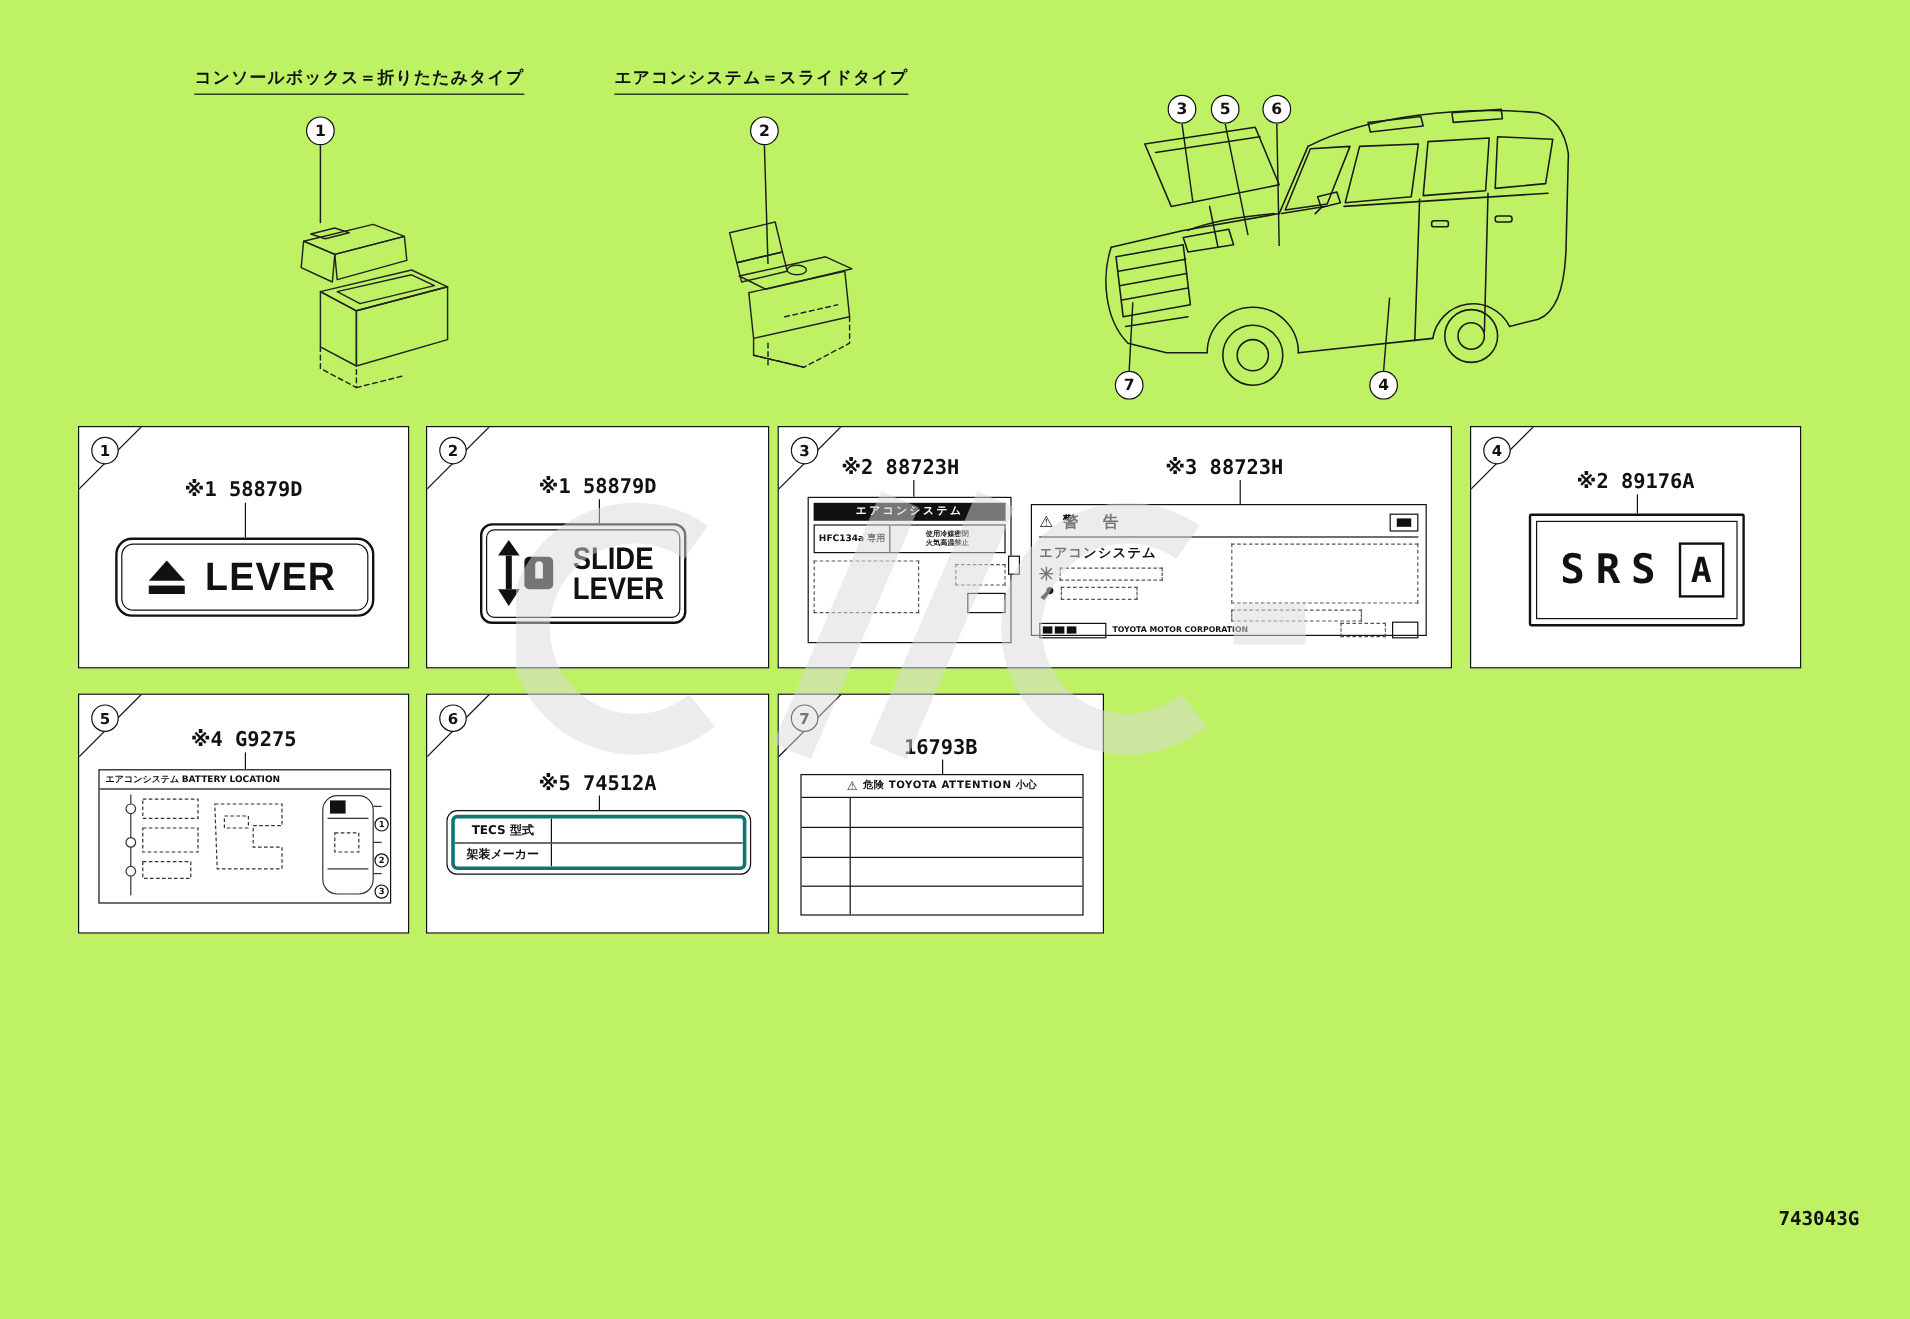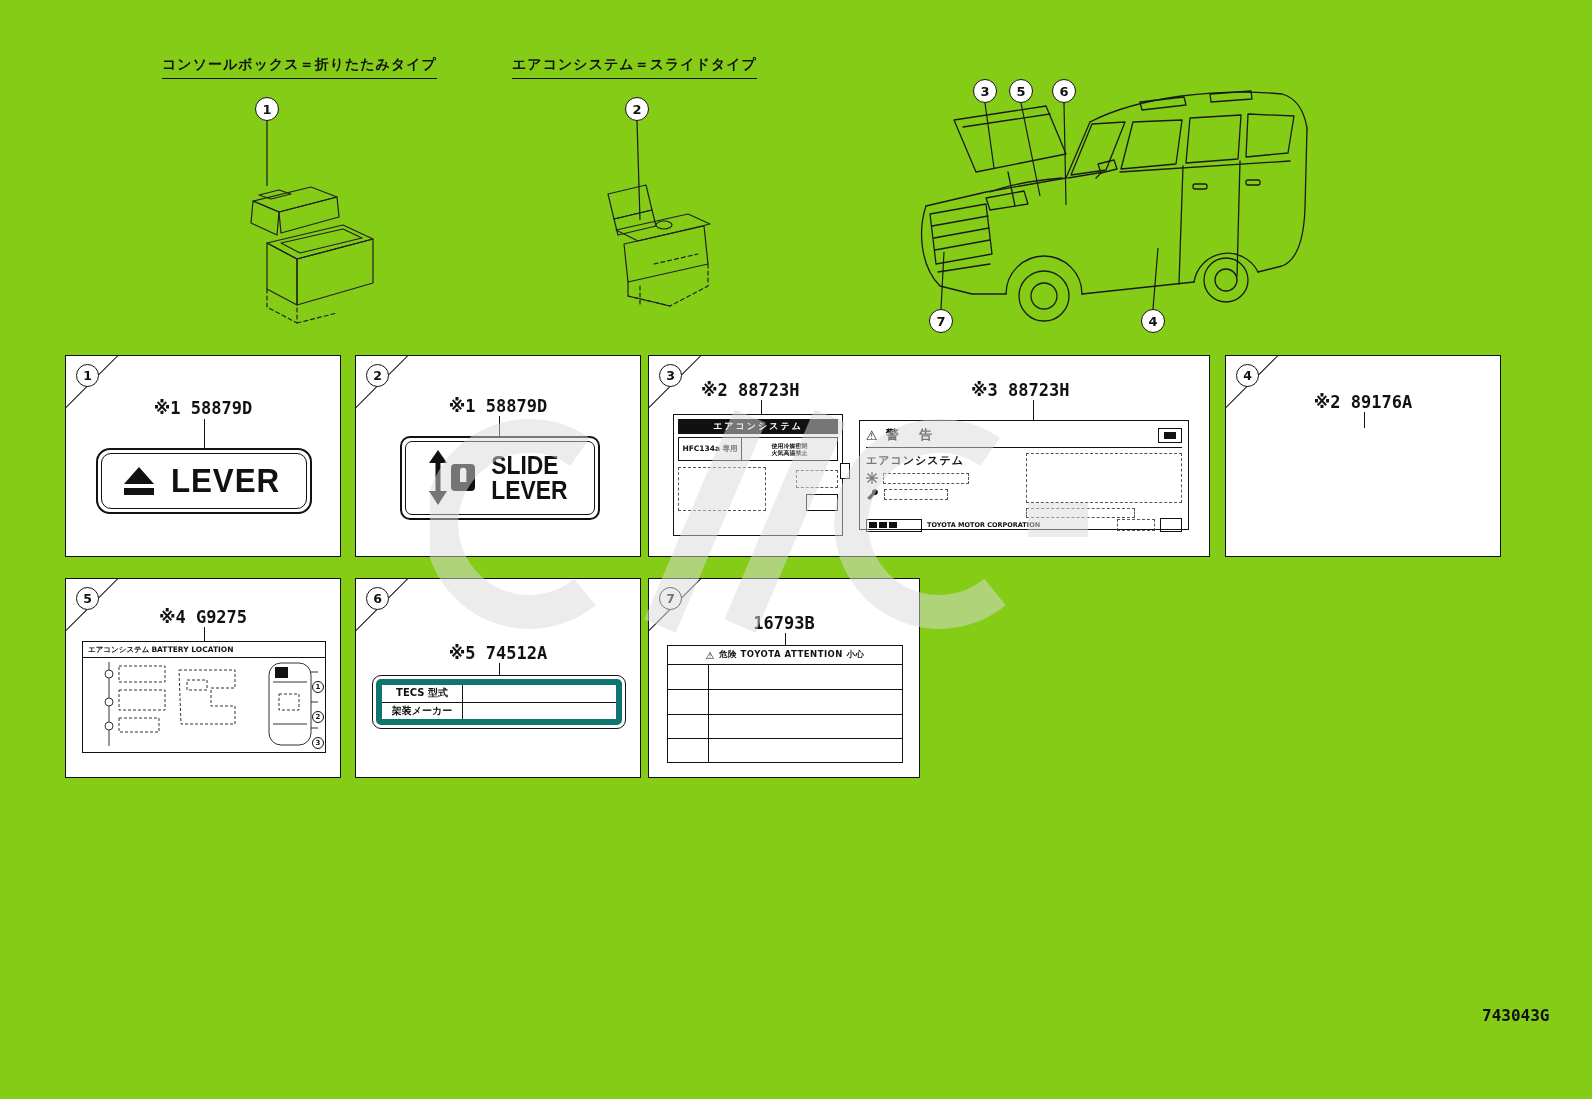--- a/index.html
+++ b/index.html
@@ -1,16 +1,16 @@
 <!DOCTYPE html>
 <html><head>
 <meta charset="utf-8">
 <style>
   html,body{margin:0;padding:0;background:#fff;}
-  .sheet{position:relative;width:1592px;height:1099px;background:#84cc16;overflow:hidden;
+  .sheet{position:relative;width:1592px;height:1099px;background:#bef264;overflow:hidden;
          font-family:"DejaVu Sans",sans-serif;color:#111;}
   .abs{position:absolute;}
   .heading{font:700 14px "DejaVu Sans",sans-serif;letter-spacing:1px;border-bottom:1.4px solid #111;
            padding-bottom:4px;white-space:nowrap;}
   .callout{position:absolute;width:24px;height:24px;border:1.6px solid #111;border-radius:50%;
            background:#fff;display:flex;align-items:center;justify-content:center;
            font:700 13px "DejaVu Sans",sans-serif;box-sizing:border-box;}
   .notes{position:absolute;left:1356px;top:230px;font:700 14.5px "DejaVu Sans Mono","DejaVu Sans",monospace;
          line-height:24px;}
   .note{white-space:pre;}
@@ -67,21 +67,21 @@
   .srs-a{width:38px;height:46px;border:2px solid #111;box-sizing:border-box;display:flex;align-items:center;
          justify-content:center;font:700 29px "DejaVu Sans Mono","DejaVu Sans",monospace;}
   .batlabel{position:absolute;border:1.6px solid #111;background:#fff;box-sizing:border-box;}
   .bat-head{display:flex;align-items:center;height:15px;border-bottom:1.1px solid #111;
             font:700 7.5px "DejaVu Sans",sans-serif;}
   .bat-body{position:relative;height:95px;}
   .mark{position:absolute;width:12px;height:12px;border:1px solid #111;border-radius:50%;background:#fff;
         display:flex;align-items:center;justify-content:center;font:700 7px "DejaVu Sans",sans-serif;
         box-sizing:border-box;}
   .tecs{position:absolute;border:1.6px solid #111;border-radius:9px;background:#fff;box-sizing:border-box;}
-  .tecs-inner{position:absolute;inset:3px;border:6px solid #0f766e;border-radius:5px;display:flex;
+  .tecs-inner{position:absolute;inset:3px;border:3px solid #0f766e;border-radius:5px;display:flex;
               flex-direction:column;overflow:hidden;}
   .tecs-row{flex:1;display:flex;}
   .tecs-row.first{border-bottom:1.1px solid #111;}
   .tcell{width:80px;border-right:1.1px solid #111;display:flex;align-items:center;justify-content:center;
          font:700 10px "DejaVu Sans",sans-serif;}
   .tval{flex:1;}
   .cautlabel{position:absolute;border:1.6px solid #111;background:#fff;box-sizing:border-box;
              display:flex;flex-direction:column;}
   .caut-head{height:18px;display:flex;align-items:center;justify-content:center;gap:4px;
              border-bottom:1.2px solid #111;font:700 8.5px "DejaVu Sans",sans-serif;letter-spacing:.5px;}
@@ -204,21 +204,21 @@
         <div class="lever-text">LEVER</div>
       </div>
     </div>
   </div>
 
   <div class="pbox" style="left:355px;top:355px;width:286px;height:202px">
     <div class="corner-line"></div>
     <div class="ccircle">2</div>
     <div class="part ctr" style="top:40px">※1 58879D</div>
     <div class="tick" style="left:143px;top:60px;height:20px"></div>
-    <div class="plate" style="left:44px;top:80px;width:200px;height:84px;border-radius:10px">
+    <div class="plate" style="left:44px;top:80px;width:172px;height:84px;border-radius:10px">
       <div class="plate-inner" style="border-radius:7px;gap:10px">
         <svg width="48" height="58" viewBox="0 0 48 58">
           <polygon points="10,1 1,14 19,14" fill="#111"></polygon>
           <rect x="7.5" y="14" width="5" height="28" fill="#111"></rect>
           <polygon points="1,42 19,42 10,56" fill="#111"></polygon>
           <rect x="23" y="15" width="24" height="27" rx="4" fill="#111"></rect>
           <path d="M32 22 a3.2 3.2 0 0 1 6.4 0 l0 11 l-6.4 0 z" fill="#fff"></path>
         </svg>
         <div>
           <div class="slide-text">SLIDE</div>
@@ -302,20 +302,26 @@
         <span style="width:20px;height:12px;border:1.1px solid #111;display:block"></span>
       </div>
     </div>
   </div>
 
   <div class="pbox" style="left:1225px;top:355px;width:276px;height:202px">
     <div class="corner-line"></div>
     <div class="ccircle">4</div>
     <div class="part ctr" style="top:36px">※2 89176A</div>
     <div class="tick" style="left:138px;top:56px;height:16px"></div>
+    <div class="plate" style="left:48px;top:72px;width:180px;height:94px;border-radius:2px;border-width:2px">
+      <div class="plate-inner" style="gap:10px;border-width:1px;inset:4px">
+        <span class="srs-text">SRS</span>
+        <span class="srs-a">A</span>
+      </div>
+    </div>
   </div>
 
   <div class="pbox" style="left:65px;top:578px;width:276px;height:200px">
     <div class="corner-line"></div>
     <div class="ccircle">5</div>
     <div class="part ctr" style="top:28px">※4 G9275</div>
     <div class="tick" style="left:138px;top:48px;height:14px"></div>
     <div class="batlabel" style="left:16px;top:62px;width:244px;height:112px">
       <div class="bat-head">
         <span style="padding-left:5px">エアコンシステム</span>

